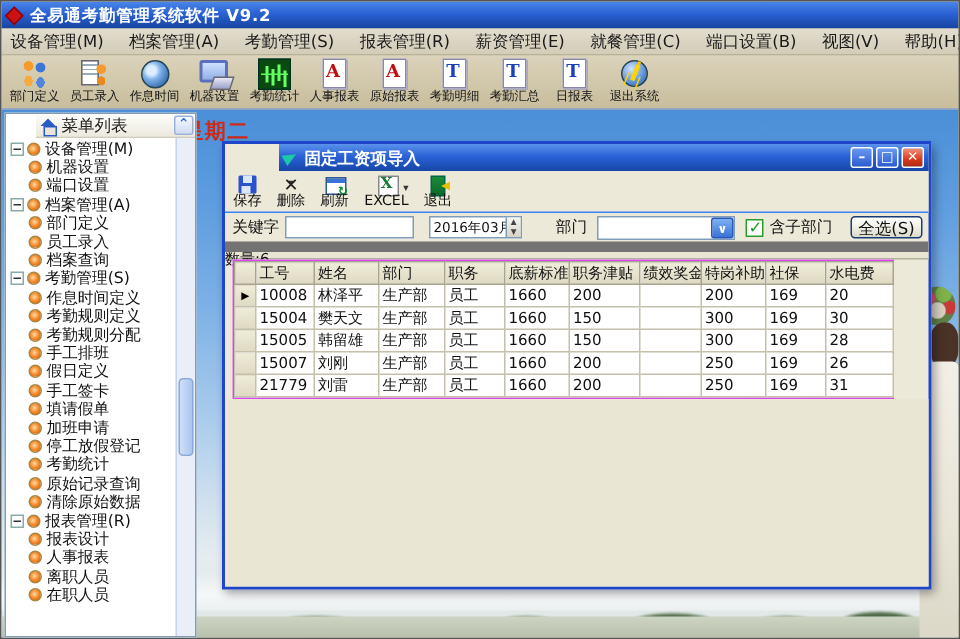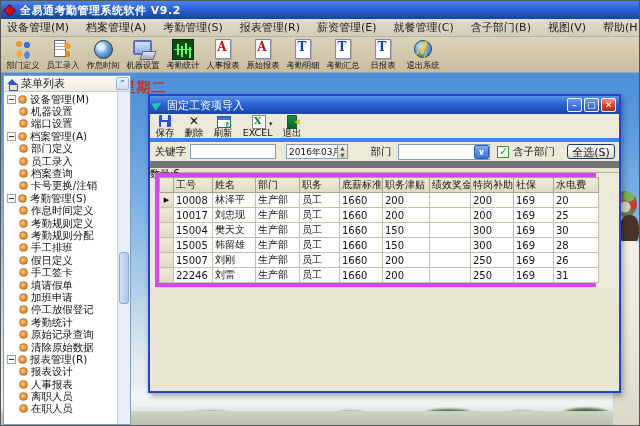--- a/index.html
+++ b/index.html
@@ -83,21 +83,21 @@
     border-radius:50% 40% 40% 50%; background:#4a3226; }
   .bride-dress { position:absolute; right:0; top:56px; bottom:0; width:26px;
     background:linear-gradient(180deg,#f2efe6,#e8e4d6 60%,#dcd8c8); border-radius:12px 4px 0 0; }
   .bride-arm { position:absolute; right:24px; top:248px; width:36px; height:14px;
     background:#e8c8a8; border-radius:8px; transform:rotate(-18deg); }
   .date-text { position:absolute; left:15px; top:6px; color:#cf2a16; font-size:14px;
     font-weight:bold; letter-spacing:1px; white-space:nowrap; }
 
   
   .sidebar { position:absolute; left:2px; top:2px; width:128px; bottom:0;
-    background:#fff; border:1px solid #7f9db9; }
+    background:#fff; border:1px solid #7f9db9;padding-left:20px; }
   .side-header { height:16px; background:linear-gradient(#fdfdfb,#ece9dc);
     border-bottom:1px solid #d0ccbc; display:flex; align-items:center; font-size:11px;
     padding-left:3px; color:#222; position:relative; }
   .house-icon { width:11px; height:10px; margin-right:3px; position:relative; flex:0 0 auto; }
   .house-icon::before { content:""; position:absolute; left:0; top:0; border-left:5.5px solid transparent;
     border-right:5.5px solid transparent; border-bottom:5px solid #2a5ac8; }
   .house-icon::after { content:""; position:absolute; left:2px; top:5px; width:7px; height:5px;
     background:#e8e4d8; border:1px solid #2a5ac8; }
   .scroll-up { position:absolute; right:1px; top:1px; width:13px; height:13px;
     background:linear-gradient(#f4f8ff,#cfdcf4); border:1px solid #9ab0d8; border-radius:2px;
@@ -117,35 +117,35 @@
   .t-parent .expander { display:inline-block; }
   .t-child { padding-left:14px; }
   .ball { width:9px; height:9px; border-radius:50%; margin-right:3px; flex:0 0 auto;
     background:radial-gradient(circle at 3px 3px,#ffd9a0,#f58220 55%,#c85a06); border:1px solid #a84; }
 
   
   .dialog { position:absolute; left:147px; top:21px; width:473px; height:299px;
     border:2px solid #1f46c8; background:#ece9d8; box-shadow:2px 3px 6px rgba(0,0,20,.35); }
   .dlg-titlebar { height:18px; display:flex; align-items:center; padding:0 3px;
     background:linear-gradient(180deg,#5a92ec 0%,#2a62d8 45%,#1646a6 100%);
-    color:#fff; font-size:11px; font-weight:normal; }
+    color:#fff; font-size:11px; font-weight:bold;margin-left:36px; }
   .dlg-icon { width:10px; height:10px; margin-right:4px; position:relative; flex:0 0 auto; }
   .dlg-icon::before { content:""; position:absolute; left:0; top:1px;
     border-left:9px solid #1cc8a8; border-top:4px solid transparent; border-bottom:4px solid transparent;
     transform:rotate(-30deg); }
   .dlg-title-text { flex:1; white-space:nowrap; }
   .winbtn { width:15px; height:14px; margin-left:2px; border:1px solid #fff; border-radius:2px;
     font-size:9px; line-height:12px; text-align:center; color:#fff; cursor:pointer; flex:0 0 auto; }
   .btn-min,.btn-max { background:linear-gradient(#6a9af0,#2a5ad0); }
   .btn-min::before { content:"\2013"; font-weight:bold; }
   .btn-max::before { content:"\25A1"; }
   .btn-close { background:linear-gradient(#f09078,#d83a1e 60%,#b02a10); }
   .btn-close::before { content:"\2715"; font-weight:bold; }
 
-  .dlg-toolbar { height:28px; background:#ece9d8; border-bottom:4px solid #3b82f6;
+  .dlg-toolbar { height:28px; background:#ece9d8; border-bottom:1px solid #3b82f6;
     display:flex; align-items:center; padding-left:5px; gap:9px; }
   .ditem { text-align:center; font-size:10px; color:#111; cursor:pointer; position:relative; }
   .ditem .dlabel { display:block; line-height:10px; white-space:nowrap; transform:scale(.95); }
   .dicon { display:block; width:16px; height:14px; margin:0 auto; position:relative; }
   .di-save::before { content:""; position:absolute; left:2px; top:1px; width:12px; height:12px;
     background:#2a52cc; border-radius:1px; }
   .di-save::after { content:""; position:absolute; left:5px; top:1px; width:6px; height:5px; background:#dce6ff;
     box-shadow:-1px 7px 0 0 #dce6ff; }
   .di-delete::before { content:"\2715"; position:absolute; left:0; right:0; text-align:center;
     font-weight:bold; font-size:12px; line-height:14px; color:#222; }
@@ -185,21 +185,21 @@
   .checkbox::before { content:"\2713"; position:absolute; left:1px; top:-2px; color:#1a9a1a;
     font-size:11px; font-weight:bold; }
   .subdept-label { margin-left:3px; }
   .selall-btn { margin-left:11px; width:52px; height:15px; border:1px solid #1a3c74; border-radius:3px;
     background:linear-gradient(#ffffff,#f0efe6 50%,#dcdacc); font-size:11px; line-height:15px;
     text-align:center; cursor:pointer; white-space:nowrap; }
 
   .count-row { height:12px; border-top:7px solid #737373; border-bottom:1px solid #b4b09a;
     background:#e8e5d2; font-size:10px; text-align:left; line-height:11px; color:#111; }
 
-  .grid-wrap { margin:0 0 0 5px; width:441px; border:4px solid #d946ef; background:#fff; }
+  .grid-wrap { margin:0 0 0 5px; width:441px; border:1px solid #d946ef; background:#fff; }
   table.grid { border-collapse:collapse; table-layout:fixed; width:439px; font-size:10px; color:#111; }
   .grid th { background:linear-gradient(#efecd9,#ddd9c2); border:1px solid #a8a48e;
     font-weight:normal; height:13px; padding:0 2px; text-align:left;
     white-space:nowrap; overflow:hidden; }
   .grid td { border:1px solid #c4c0ac; height:11.6px; padding:0 2px;
     white-space:nowrap; overflow:hidden; background:#fff; }
   .grid .selcol { background:linear-gradient(#efecd9,#ddd9c2); }
   .grid td.selcol { font-size:7px; text-align:center; color:#000; padding:0; }
 
   .dlg-rest { flex:1; background:#e9e6d4; }
@@ -222,21 +222,21 @@
       <span>档案管理(A)</span>
 
       <span>考勤管理(S)</span>
 
       <span>报表管理(R)</span>
 
       <span>薪资管理(E)</span>
 
       <span>就餐管理(C)</span>
 
-      <span>含子部门(B)</span>
+      <span>端口设置(B)</span>
 
       <span>视图(V)</span>
 
       <span>帮助(H)</span>
 
     </div>
 
   <div class="toolbar">
 
       <div class="titem">
@@ -361,25 +361,20 @@
             <span class="lbl">员工录入</span>
           </div>
 
           <div class="tree-item t-child">
 
             <span class="ball"></span>
             <span class="lbl">档案查询</span>
           </div>
 
 
-          <div class="tree-item t-child">
-
-            <span class="ball"></span>
-            <span class="lbl">卡号更换/注销</span>
-          </div>
 
           <div class="tree-item t-parent">
             <span class="expander"></span>
             <span class="ball"></span>
             <span class="lbl">考勤管理(S)</span>
           </div>
 
           <div class="tree-item t-child">
 
             <span class="ball"></span>
@@ -596,33 +591,20 @@
                   <td>生产部</td>
                   <td>员工</td>
                   <td>1660</td>
                   <td>200</td>
                   <td></td>
                   <td>200</td>
                   <td>169</td>
                   <td>20</td>
                 </tr>
 
-                <tr>
-                  <td class="selcol"></td>
-                  <td>10017</td>
-                  <td>刘忠现</td>
-                  <td>生产部</td>
-                  <td>员工</td>
-                  <td>1660</td>
-                  <td>200</td>
-                  <td></td>
-                  <td>200</td>
-                  <td>169</td>
-                  <td>25</td>
-                </tr>
 
                 <tr>
                   <td class="selcol"></td>
                   <td>15004</td>
                   <td>樊天文</td>
                   <td>生产部</td>
                   <td>员工</td>
                   <td>1660</td>
                   <td>150</td>
                   <td></td>
@@ -654,21 +636,21 @@
                   <td>1660</td>
                   <td>200</td>
                   <td></td>
                   <td>250</td>
                   <td>169</td>
                   <td>26</td>
                 </tr>
 
                 <tr>
                   <td class="selcol"></td>
-                  <td>22246</td>
+                  <td>21779</td>
                   <td>刘雷</td>
                   <td>生产部</td>
                   <td>员工</td>
                   <td>1660</td>
                   <td>200</td>
                   <td></td>
                   <td>250</td>
                   <td>169</td>
                   <td>31</td>
                 </tr>

